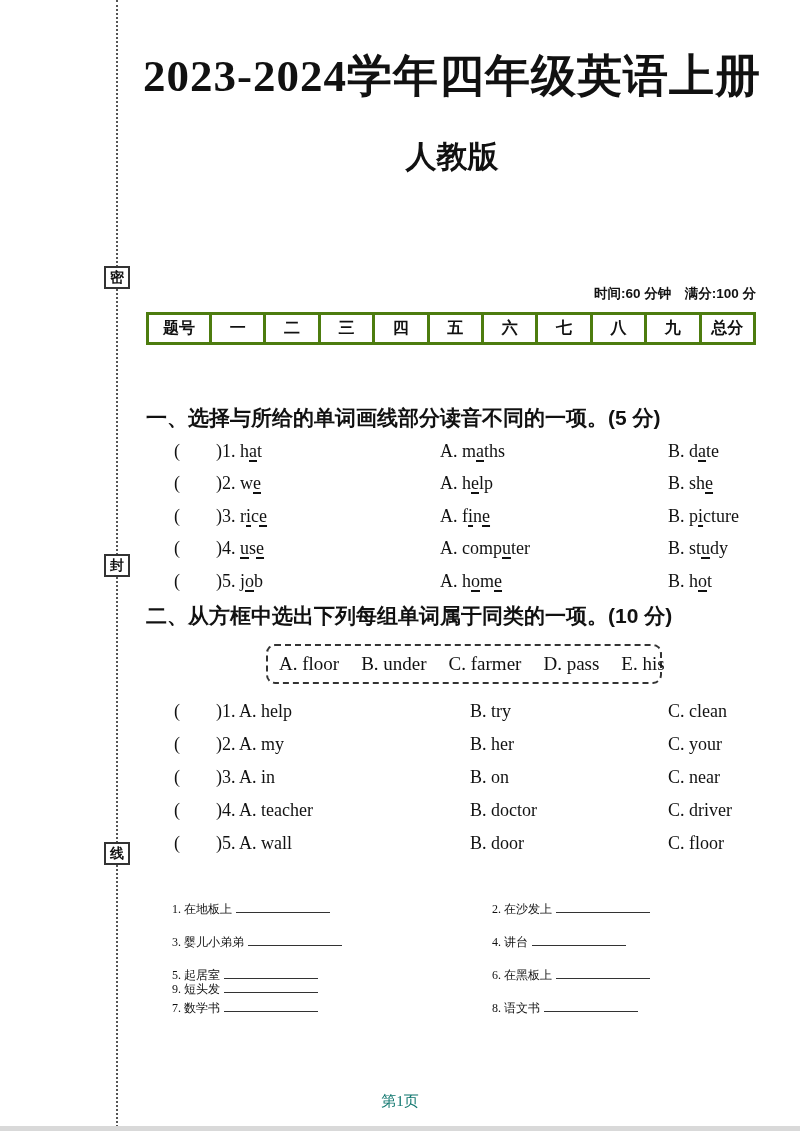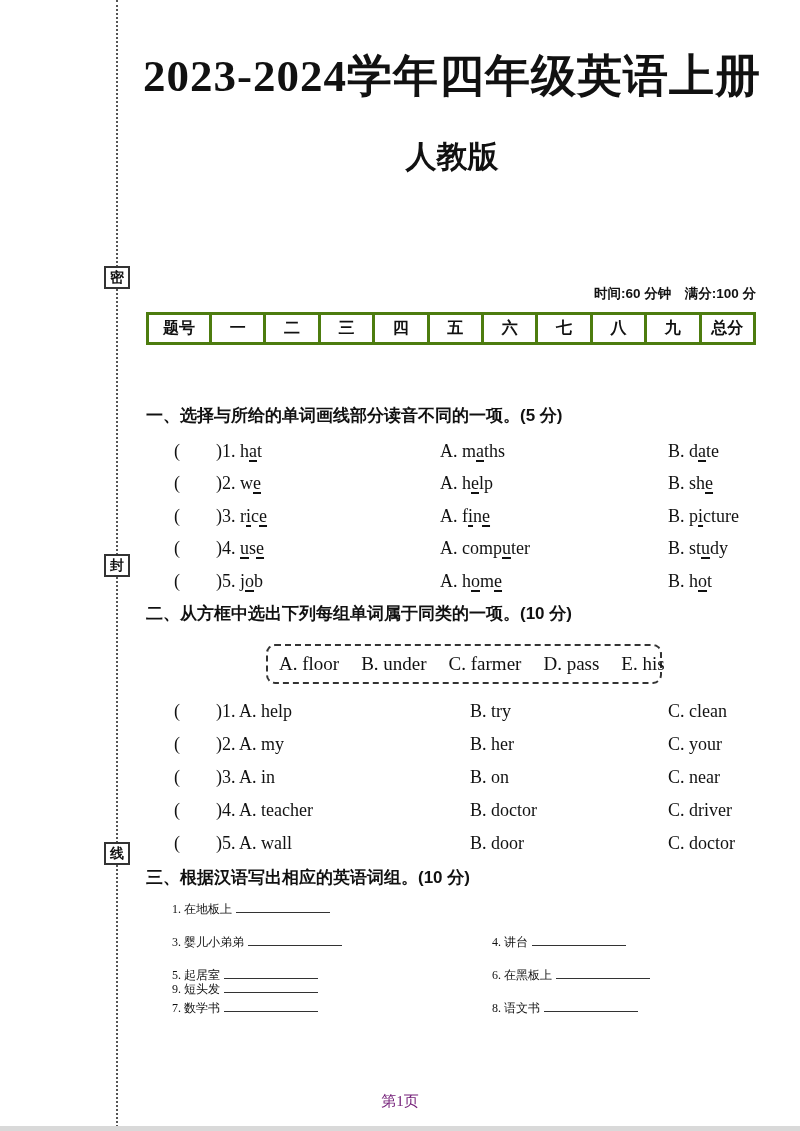--- a/index.html
+++ b/index.html
@@ -22,39 +22,39 @@
     font-size:31px;font-weight:bold;}
   .doc-exam{position:absolute;top:206px;left:0;width:612px;text-align:center;
     font-size:27px;font-weight:bold;}
   .meta{position:absolute;top:285px;right:2px;font-size:13.5px;font-weight:bold;
     font-family:"Liberation Sans","DejaVu Sans",sans-serif;}
   .score-table{position:absolute;top:312px;left:0;width:610px;border-collapse:collapse;
     table-layout:fixed;}
   .score-table td{border:3px solid #4d7c0f;height:27px;text-align:center;
     font-size:16px;font-weight:600;padding:0;}
   .score-table{border:2px solid #222;}
-  .sec-head{position:absolute;left:0;font-size:17px;font-weight:bold;white-space:nowrap;
+  .sec-head{position:absolute;left:0;font-size:21px;font-weight:bold;white-space:nowrap;
     font-family:"Liberation Sans","DejaVu Sans",sans-serif;}
   .row{position:absolute;left:0;width:612px;font-size:18px;white-space:nowrap;}
   .c1{position:absolute;left:28px;}
   .s1-a{position:absolute;left:294px;}
   .s1-b{position:absolute;left:522px;}
   .s2-b{position:absolute;left:324px;}
   .s2-c{position:absolute;left:522px;}
   .gap{display:inline-block;width:36px;}
   .wordbox{position:absolute;top:644px;left:120px;width:392px;height:36px;
     border:2px dashed #333;border-radius:9px;text-align:center;line-height:36px;
     font-size:19px;white-space:nowrap;}
   .wordbox span{margin:0 11px;}
   .ul{text-decoration:underline;text-decoration-thickness:1.5px;text-underline-offset:3px;}
   .s3cell{position:absolute;font-size:12px;white-space:nowrap;}
   .blank{display:inline-block;width:94px;border-bottom:1.5px solid #333;height:15px;
     vertical-align:baseline;margin-left:4px;}
   .footer{position:absolute;top:1092px;left:0;width:800px;text-align:center;
-    font-size:15px;color:#701a75;}
+    font-size:15px;color:#0f766e;}
   .bottom-strip{position:absolute;bottom:0;left:0;width:800px;height:5px;background:#d9d9d9;}
 </style>
 </head>
 <body>
 
 <div class="seal-line"></div>
 <div class="seal-box" style="top:266px">密</div>
 <div class="seal-box" style="top:554px">封</div>
 <div class="seal-box" style="top:842px">线</div>
 
@@ -132,26 +132,26 @@
     <span class="s2-c">C. near</span>
   </div>
   <div class="row" style="top:800px">
     <span class="c1"><span>(</span><span class="gap"></span><span>)4.</span> <span>A. teacher</span></span>
     <span class="s2-b">B. doctor</span>
     <span class="s2-c">C. driver</span>
   </div>
   <div class="row" style="top:833px">
     <span class="c1"><span>(</span><span class="gap"></span><span>)5.</span> <span>A. wall</span></span>
     <span class="s2-b">B. door</span>
-    <span class="s2-c">C. doctor</span>
+    <span class="s2-c">C. floor</span>
   </div>
 
-  <div class="sec-head" style="top:866px">三、根据汉语写出相应的英语词组。(10 分)</div>
 
   <div class="s3cell" style="top:897px;left:26px"><span>1. 在地板上</span><span class="blank"></span></div>
+  <div class="s3cell" style="top:897px;left:346px"><span>2. 在沙发上</span><span class="blank"></span></div>
   <div class="s3cell" style="top:930px;left:26px"><span>3. 婴儿小弟弟</span><span class="blank"></span></div>
   <div class="s3cell" style="top:930px;left:346px"><span>4. 讲台</span><span class="blank"></span></div>
   <div class="s3cell" style="top:963px;left:26px"><span>5. 起居室</span><span class="blank"></span></div>
   <div class="s3cell" style="top:963px;left:346px"><span>6. 在黑板上</span><span class="blank"></span></div>
   <div class="s3cell" style="top:996px;left:26px"><span>7. 数学书</span><span class="blank"></span></div>
   <div class="s3cell" style="top:996px;left:346px"><span>8. 语文书</span><span class="blank"></span></div>
   <div class="s3cell" style="top:977px;left:26px"><span>9. 短头发</span><span class="blank"></span></div>
 
 </div>
 

